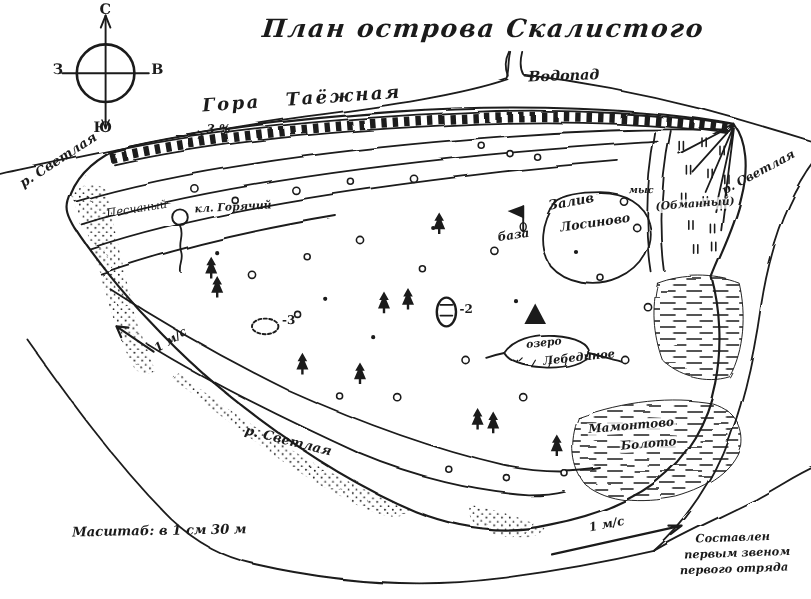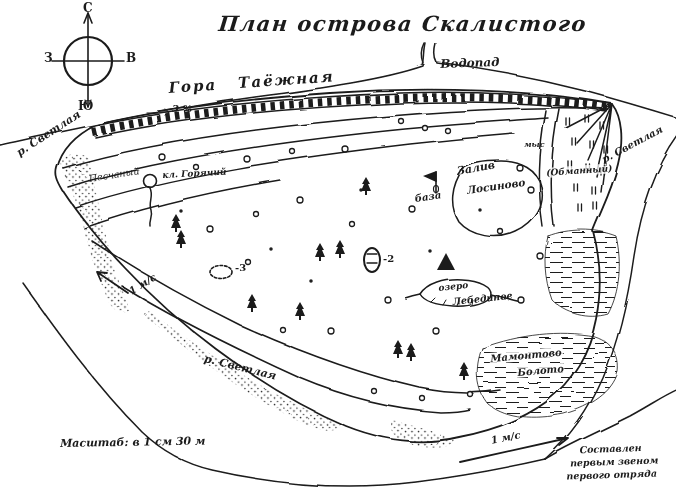--- a/index.html
+++ b/index.html
@@ -16,21 +16,21 @@
   .slope{left:172px;top:103px;font-size:10px;font-weight:bold;}
   .wfall{left:440px;top:57px;font-size:12px;font-weight:bold;transform:rotate(-2deg);}
   .riv-l{left:14px;top:148px;font-size:11px;font-weight:bold;transform:rotate(-33deg);}
   .riv-r{left:600px;top:155px;font-size:10px;font-weight:bold;transform:rotate(-28deg);}
   .riv-b{left:206px;top:352px;font-size:11px;font-weight:bold;transform:rotate(14deg);}
   .beach{left:88px;top:173px;font-size:9.5px;transform:rotate(-9deg);}
   .spring{left:162px;top:170px;font-size:9px;font-weight:bold;transform:rotate(-3deg);}
   .bay1{left:456px;top:165px;font-size:11px;font-weight:bold;transform:rotate(-10deg);}
   .bay2{left:466px;top:184px;font-size:10.5px;font-weight:bold;transform:rotate(-8deg);}
   .base{left:414px;top:193px;font-size:10px;font-weight:bold;transform:rotate(-8deg);}
-  .capem{left:524px;top:139px;font-size:8px;font-weight:bold;}
+  .capem{left:524px;top:153px;font-size:8px;font-weight:bold;}
   .capen{left:545px;top:168px;font-size:9px;font-weight:bold;transform:rotate(-4deg);background:rgba(255,255,255,.75);padding:0 1px;}
   .lake1{left:438px;top:283px;font-size:9px;font-weight:bold;transform:rotate(-6deg);}
   .lake2{left:452px;top:296px;font-size:9.5px;font-weight:bold;transform:rotate(-6deg);}
   .sw1{left:489px;top:353px;font-size:10px;font-weight:bold;transform:rotate(-5deg);background:rgba(255,255,255,.8);padding:0 1px;}
   .sw2{left:516px;top:367px;font-size:10px;font-weight:bold;transform:rotate(-5deg);background:rgba(255,255,255,.8);padding:0 1px;}
   .pit2{left:383px;top:253px;font-size:10px;font-weight:bold;font-style:normal;}
   .pit3{left:235px;top:262px;font-size:10px;font-weight:bold;font-style:normal;}
   .flw-l{left:127px;top:287px;font-size:10px;font-weight:bold;transform:rotate(-32deg);}
   .flw-r{left:490px;top:435px;font-size:10px;font-weight:bold;transform:rotate(-11deg);}
   .scale{left:60px;top:437px;font-size:11px;font-weight:bold;transform:rotate(-1deg);}

